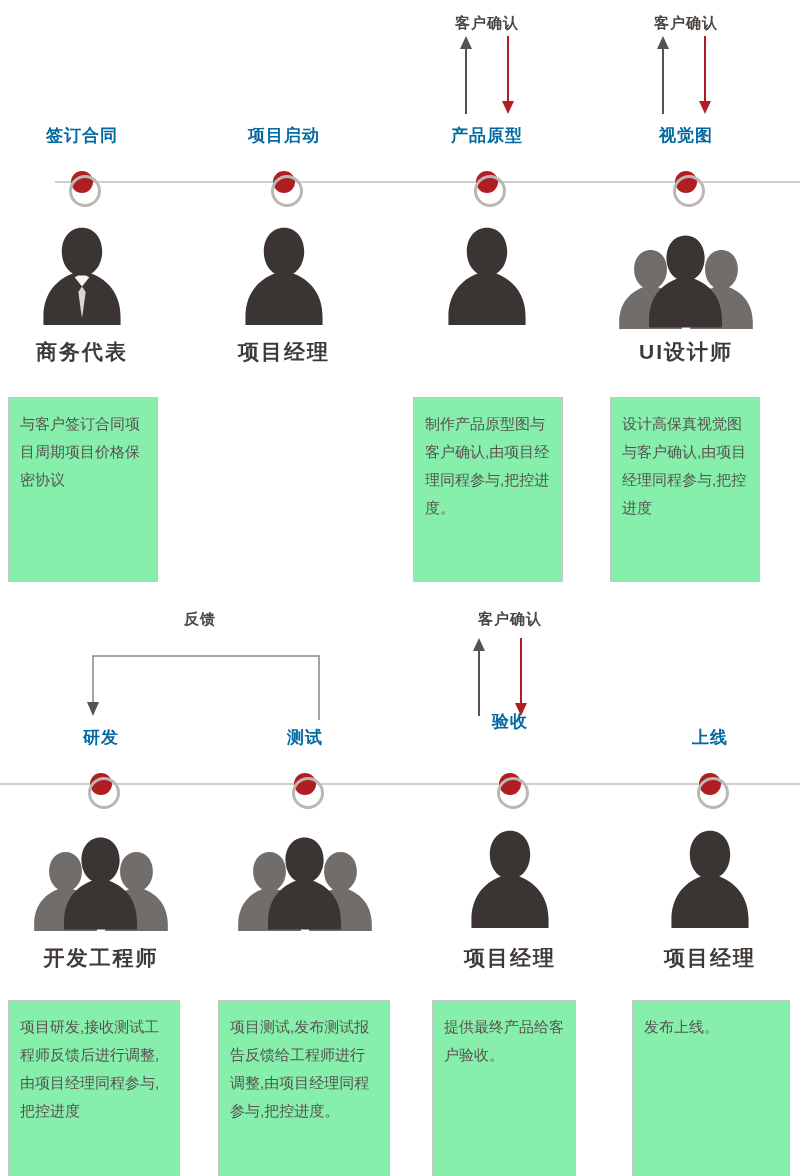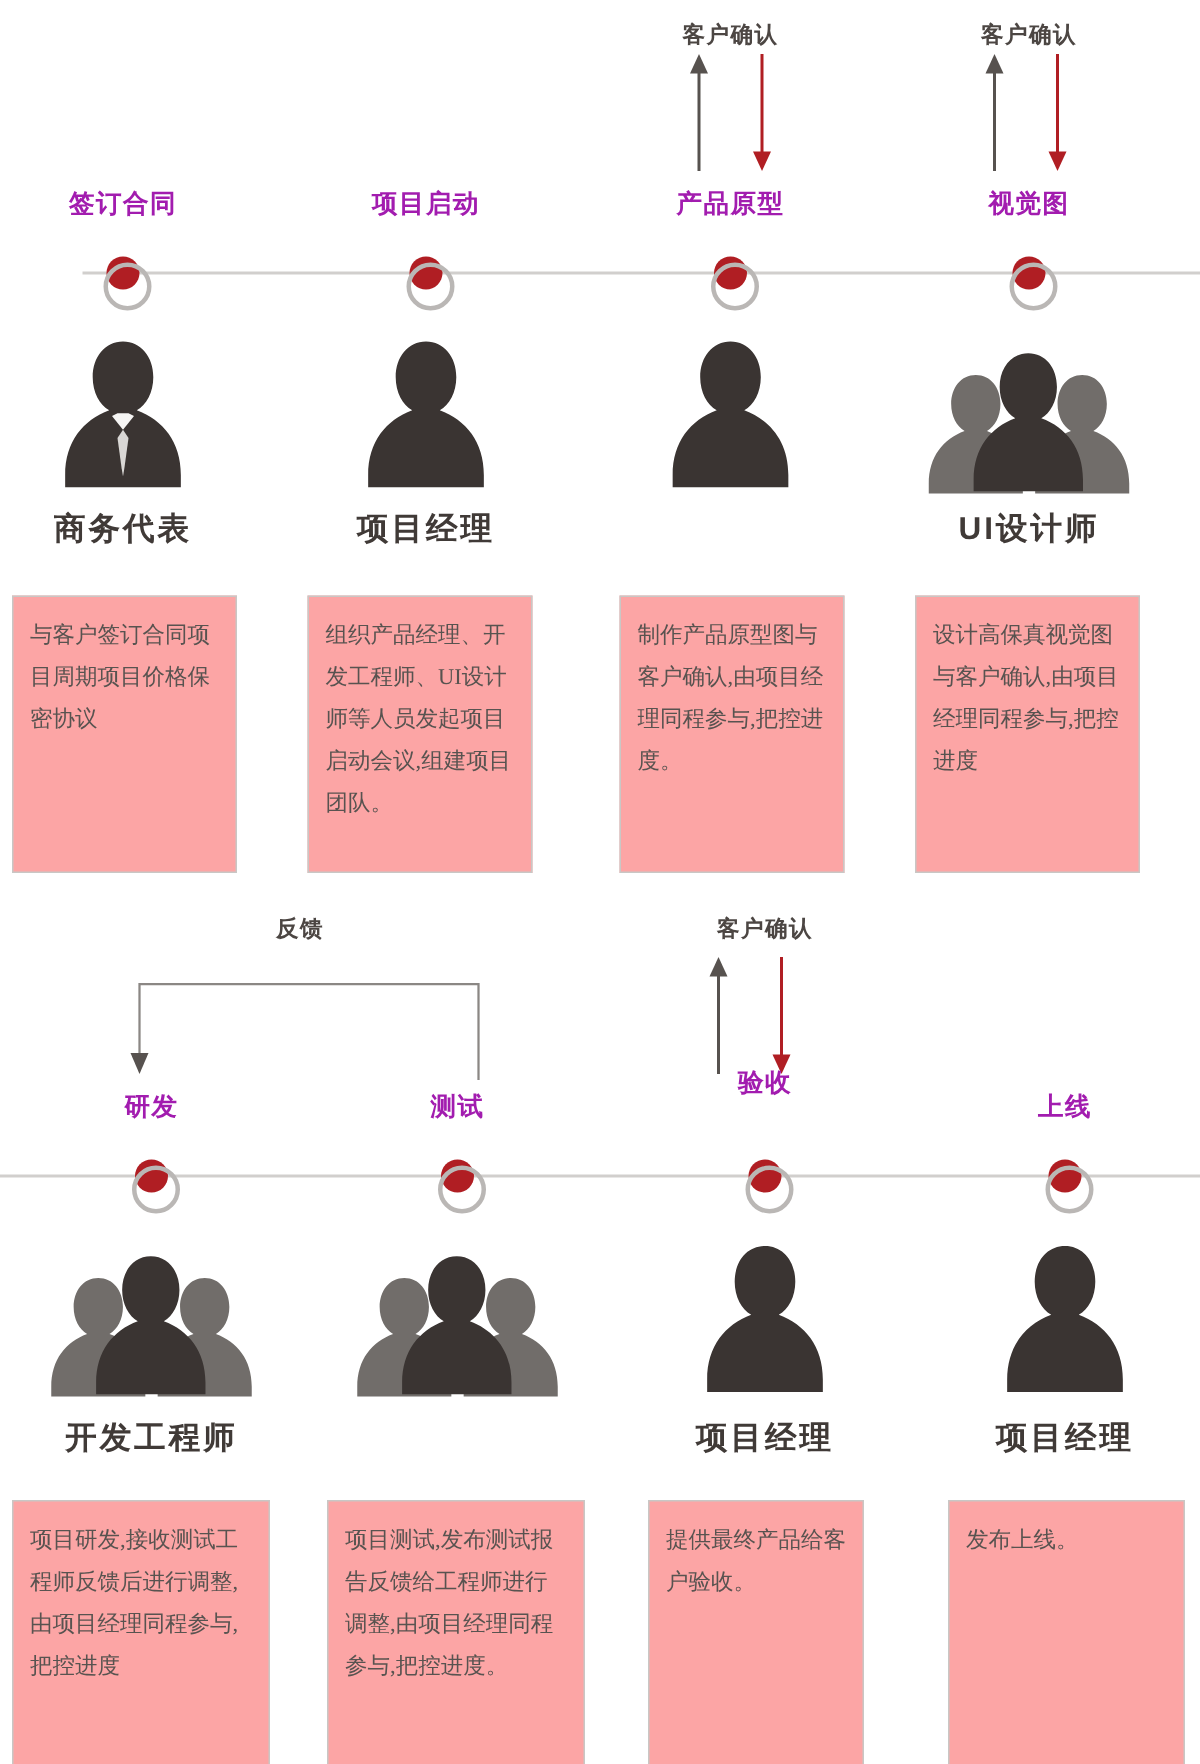--- a/index.html
+++ b/index.html
@@ -19,34 +19,33 @@
     background:#b01e23; z-index:2;
   }
   .dot::before {
     content:""; position:absolute; left:-2px; top:4px; width:26px; height:26px;
     border:3px solid #bab7b5; border-radius:50%; z-index:-1;
   }
 
   
   .stage-label {
     position:absolute; width:120px; text-align:center;
-    font-size:17px; font-weight:bold; color:#a21caf; letter-spacing:1px;
+    font-size:17px; font-weight:bold; color:#0369a1; letter-spacing:1px;
   }
 
   
   .role {
     position:absolute; width:220px; text-align:center;
     font-size:21px; font-weight:bold; color:#403a37; letter-spacing:2px;
   }
 
   
   .box {
-    position:absolute; background:#fca5a5; border:1px solid #c9c7c5;
+    position:absolute; background:#86efac; border:1px solid #c9c7c5;
     padding:12px 11px;
-    font-family:Liberation Serif, serif;
   }
   .box p {
     font-size:15px; line-height:28px; color:#585350;
     word-break:break-all;
   }
 
   
   .ann-label {
     position:absolute; width:120px; text-align:center;
     font-size:15px; font-weight:bold; color:#4c4643; letter-spacing:1px;
@@ -124,23 +123,20 @@
     </svg>
   </div>
 
   <div class="role" style="left:-28px; top:326px;">商务代表</div>
   <div class="role" style="left:174px; top:326px;">项目经理</div>
   <div class="role" style="left:576px; top:326px;">UI设计师</div>
 
   <div class="box" style="left:8px;   top:385px; width:150px; height:185px;">
     <p>与客户签订合同项目周期项目价格保密协议</p>
   </div>
-  <div class="box" style="left:205px; top:385px; width:150px; height:185px;">
-    <p>组织产品经理、开发工程师、UI设计师等人员发起项目启动会议,组建项目团队。</p>
-  </div>
   <div class="box" style="left:413px; top:385px; width:150px; height:185px;">
     <p>制作产品原型图与客户确认,由项目经理同程参与,把控进度。</p>
   </div>
   <div class="box" style="left:610px; top:385px; width:150px; height:185px;">
     <p>设计高保真视觉图与客户确认,由项目经理同程参与,把控进度</p>
   </div>
 
   <div class="ann-label" style="left:140px; top:598px;">反馈</div>
   <svg class="arrow-svg" style="left:85px; top:638px;" width="240" height="74">
     <path d="M234 70 L234 6 L8 6 L8 52" fill="none" stroke="#8b8784" stroke-width="1.5"></path>

